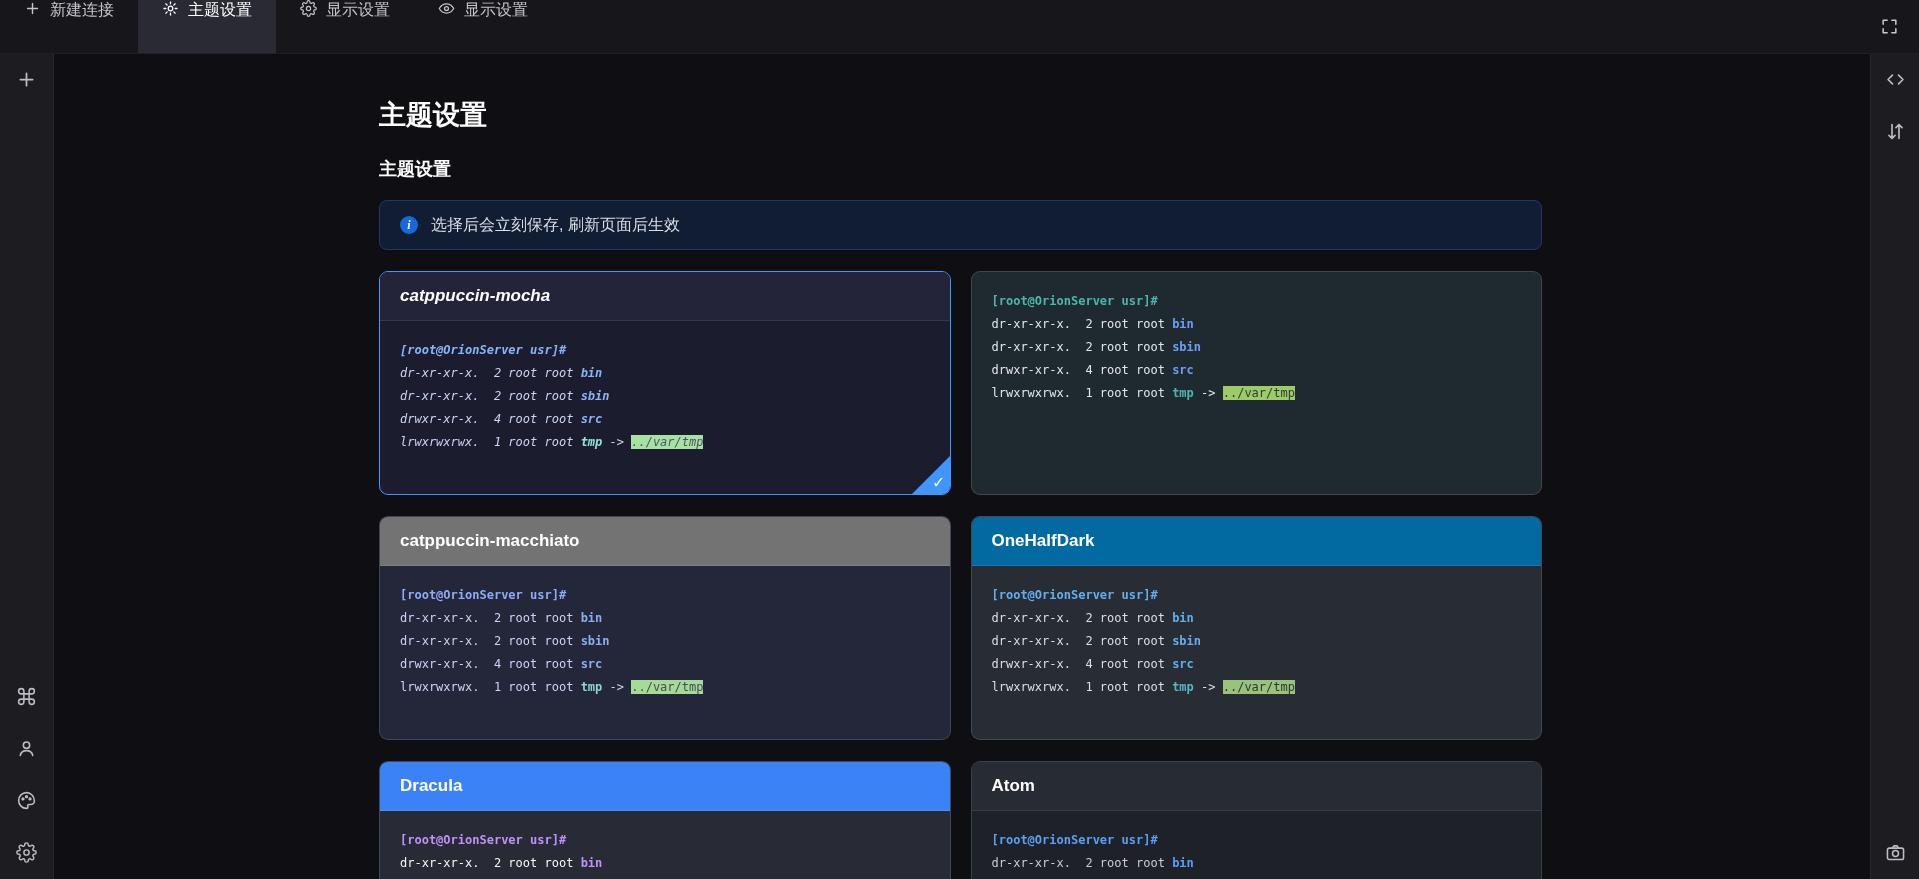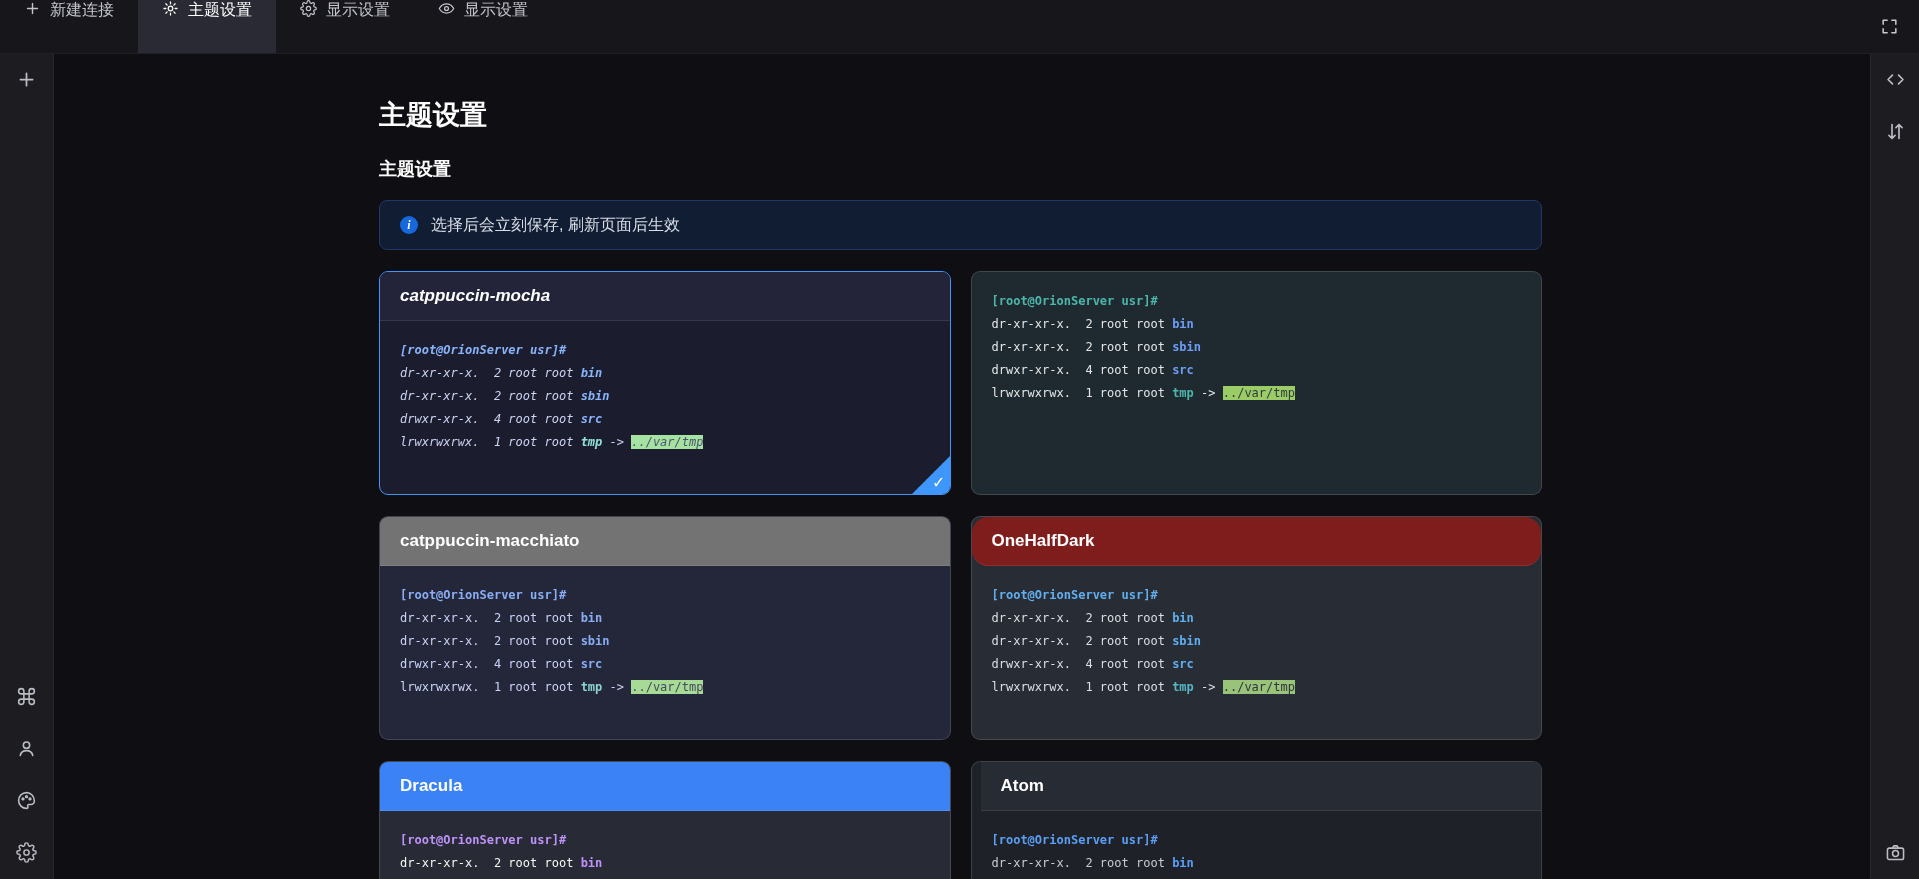--- a/index.html
+++ b/index.html
@@ -177,26 +177,26 @@
           <span class="corner-check">✓</span>
         </div>
         <div class="theme-card" style="background: rgb(31, 42, 48);">
           <div class="term" style="color: rgb(227, 230, 232);"><div class="tline"><span style="color: rgb(77, 182, 172); font-weight: bold;">[root@OrionServer usr]#</span></div><div class="tline"><span style="color: rgb(227, 230, 232);">dr-xr-xr-x.  2 root root </span><span style="color: rgb(110, 157, 246); font-weight: bold;">bin</span></div><div class="tline"><span style="color: rgb(227, 230, 232);">dr-xr-xr-x.  2 root root </span><span style="color: rgb(110, 157, 246); font-weight: bold;">sbin</span></div><div class="tline"><span style="color: rgb(227, 230, 232);">drwxr-xr-x.  4 root root </span><span style="color: rgb(110, 157, 246); font-weight: bold;">src</span></div><div class="tline"><span style="color: rgb(227, 230, 232);">lrwxrwxrwx.  1 root root </span><span style="color: rgb(77, 182, 172); font-weight: bold;">tmp</span><span style="color: rgb(227, 230, 232);"> -&gt; </span><span style="color: rgb(46, 60, 66); background: rgb(156, 204, 101);">../var/tmp</span></div></div>
         </div>
         <div class="theme-card" style="background: rgb(36, 39, 58);">
           <div class="card-head" style="background: #737373;">catppuccin-macchiato</div>
           <div class="term" style="color: rgb(202, 211, 245);"><div class="tline"><span style="color: rgb(138, 173, 244); font-weight: bold;">[root@OrionServer usr]#</span></div><div class="tline"><span style="color: rgb(202, 211, 245);">dr-xr-xr-x.  2 root root </span><span style="color: rgb(138, 173, 244); font-weight: bold;">bin</span></div><div class="tline"><span style="color: rgb(202, 211, 245);">dr-xr-xr-x.  2 root root </span><span style="color: rgb(138, 173, 244); font-weight: bold;">sbin</span></div><div class="tline"><span style="color: rgb(202, 211, 245);">drwxr-xr-x.  4 root root </span><span style="color: rgb(138, 173, 244); font-weight: bold;">src</span></div><div class="tline"><span style="color: rgb(202, 211, 245);">lrwxrwxrwx.  1 root root </span><span style="color: rgb(139, 213, 202); font-weight: bold;">tmp</span><span style="color: rgb(202, 211, 245);"> -&gt; </span><span style="color: rgb(69, 74, 99); background: rgb(166, 218, 149);">../var/tmp</span></div></div>
         </div>
         <div class="theme-card" style="background: rgb(40, 44, 52);">
-          <div class="card-head" style="background: #7f1d1d; border-radius: 16px;">OneHalfDark</div>
+          <div class="card-head" style="background: #0369a1;">OneHalfDark</div>
           <div class="term" style="color: rgb(220, 223, 228);"><div class="tline"><span style="color: rgb(97, 175, 239); font-weight: bold;">[root@OrionServer usr]#</span></div><div class="tline"><span style="color: rgb(220, 223, 228);">dr-xr-xr-x.  2 root root </span><span style="color: rgb(97, 175, 239); font-weight: bold;">bin</span></div><div class="tline"><span style="color: rgb(220, 223, 228);">dr-xr-xr-x.  2 root root </span><span style="color: rgb(97, 175, 239); font-weight: bold;">sbin</span></div><div class="tline"><span style="color: rgb(220, 223, 228);">drwxr-xr-x.  4 root root </span><span style="color: rgb(97, 175, 239); font-weight: bold;">src</span></div><div class="tline"><span style="color: rgb(220, 223, 228);">lrwxrwxrwx.  1 root root </span><span style="color: rgb(86, 182, 194); font-weight: bold;">tmp</span><span style="color: rgb(220, 223, 228);"> -&gt; </span><span style="color: rgb(49, 53, 63); background: rgb(152, 195, 121);">../var/tmp</span></div></div>
         </div>
         <div class="theme-card" style="background: rgb(40, 42, 54);">
           <div class="card-head" style="background: #3b82f6;">Dracula</div>
           <div class="term" style="color: rgb(248, 248, 242);"><div class="tline"><span style="color: rgb(189, 147, 249); font-weight: bold;">[root@OrionServer usr]#</span></div><div class="tline"><span style="color: rgb(248, 248, 242);">dr-xr-xr-x.  2 root root </span><span style="color: rgb(189, 147, 249); font-weight: bold;">bin</span></div><div class="tline"><span style="color: rgb(248, 248, 242);">dr-xr-xr-x.  2 root root </span><span style="color: rgb(189, 147, 249); font-weight: bold;">sbin</span></div></div>
         </div>
         <div class="theme-card" style="background: rgb(30, 33, 39);">
-          <div class="card-head" style="background: rgb(39, 43, 51); margin-left: 9px;">Atom</div>
+          <div class="card-head" style="background: rgb(39, 43, 51);">Atom</div>
           <div class="term" style="color: rgb(200, 204, 212);"><div class="tline"><span style="color: rgb(91, 159, 247); font-weight: bold;">[root@OrionServer usr]#</span></div><div class="tline"><span style="color: rgb(200, 204, 212);">dr-xr-xr-x.  2 root root </span><span style="color: rgb(91, 159, 247); font-weight: bold;">bin</span></div><div class="tline"><span style="color: rgb(200, 204, 212);">dr-xr-xr-x.  2 root root </span><span style="color: rgb(91, 159, 247); font-weight: bold;">sbin</span></div></div>
         </div>
       </div>
   </div>
 </main>
 
 </body></html>

